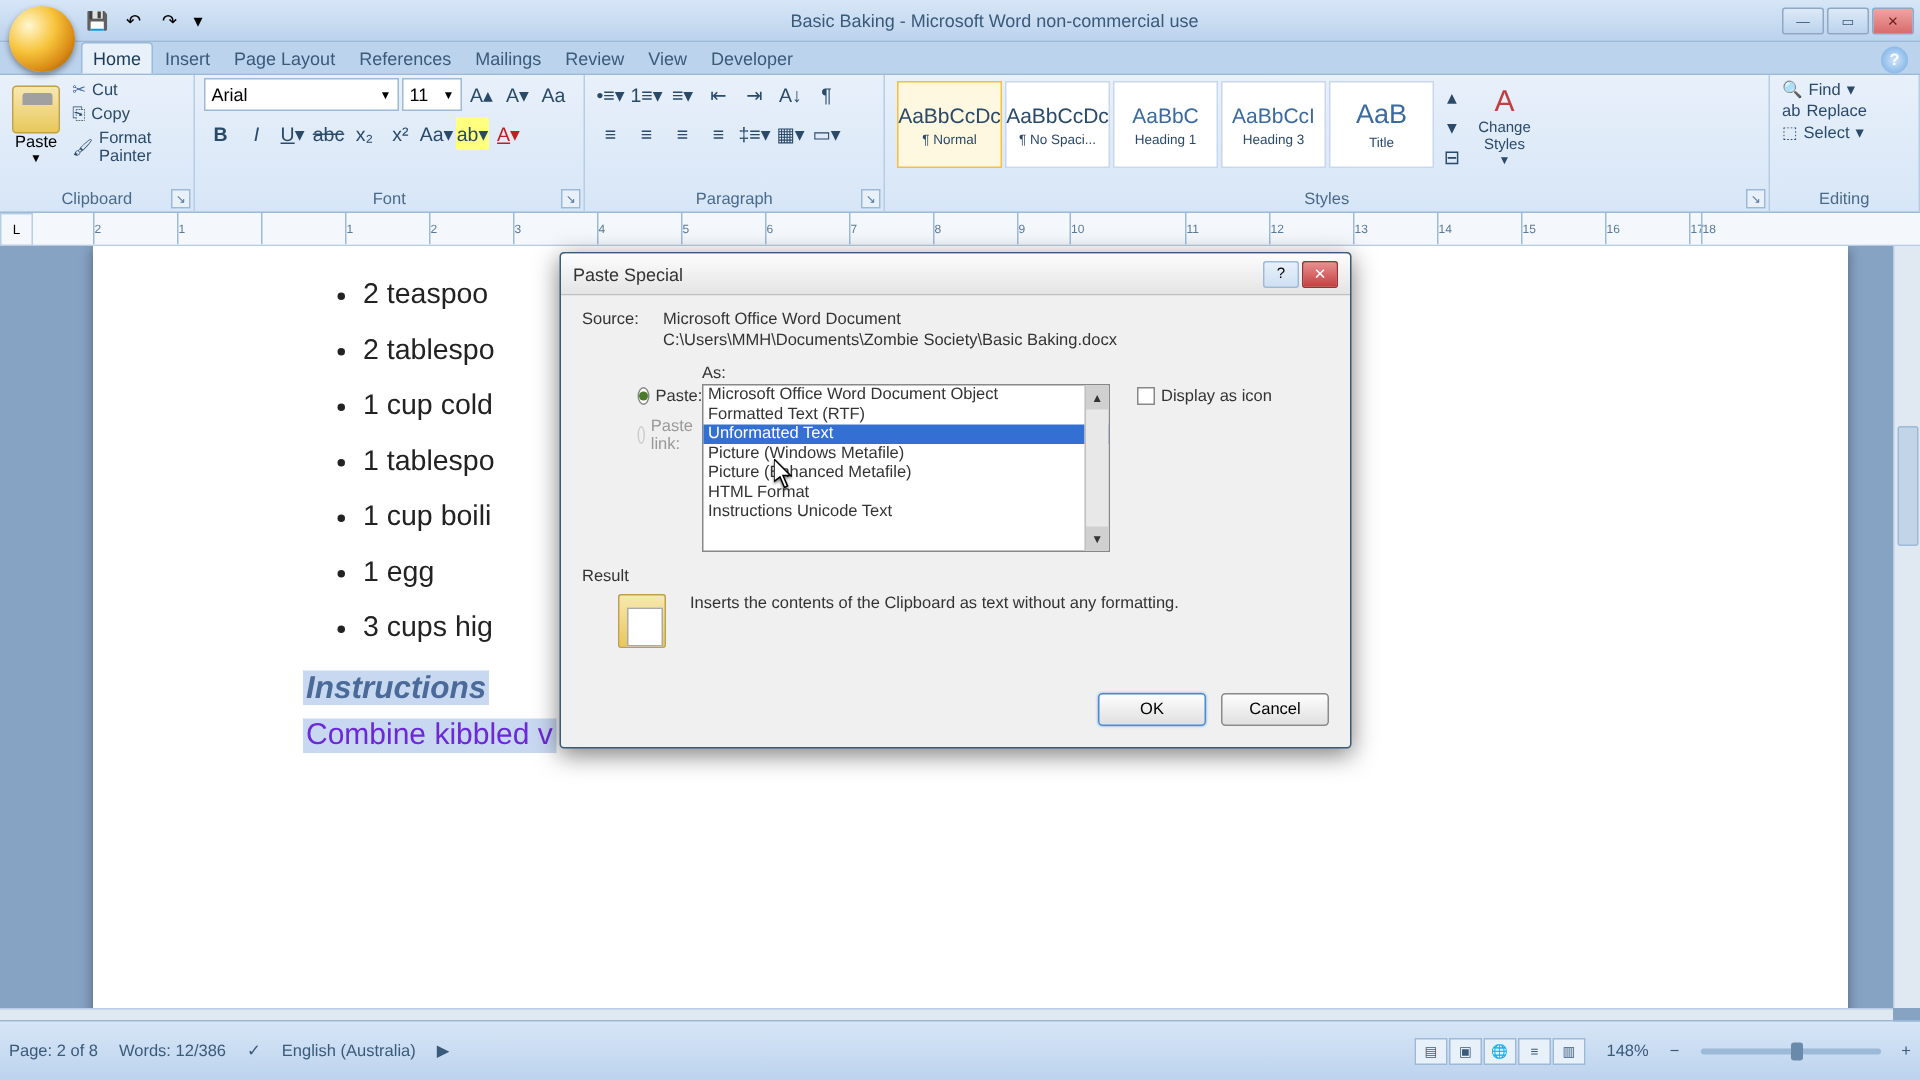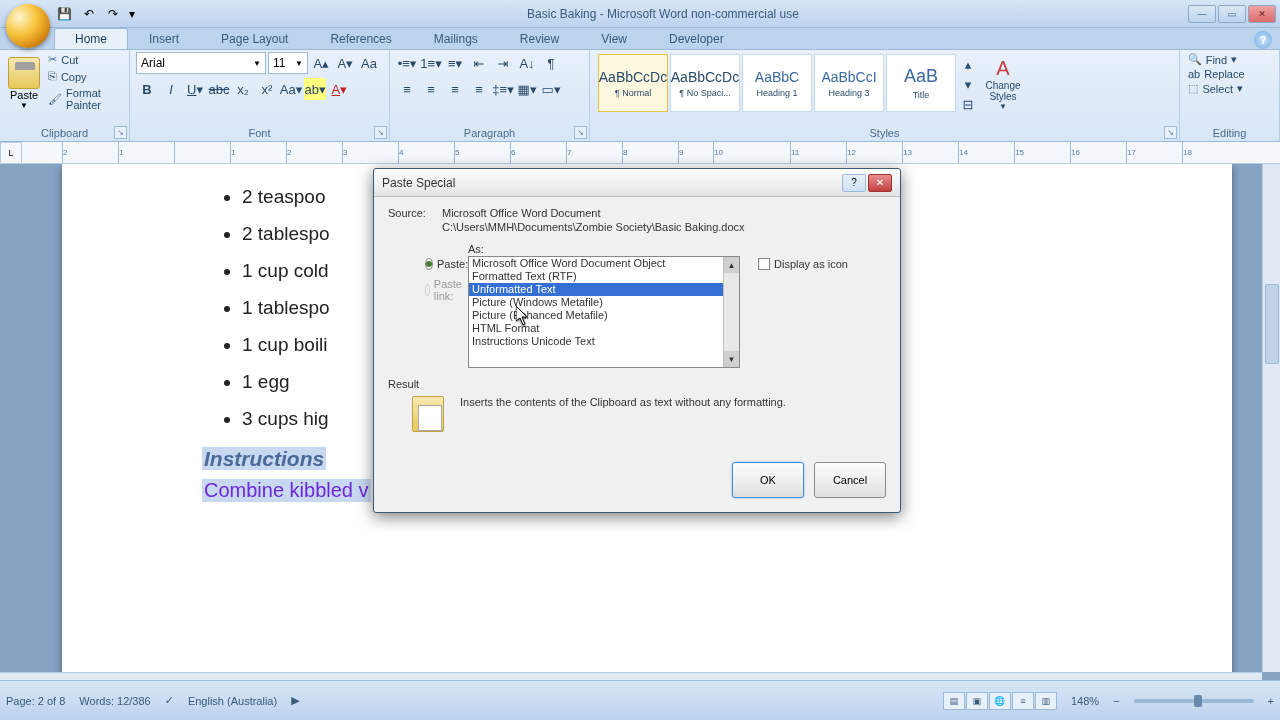--- a/index.html
+++ b/index.html
@@ -10,21 +10,21 @@
 .orb { width: 44px; height: 44px; border-radius: 50%; background: radial-gradient(circle at 30% 30%, #fff7d0, #f7c43c 40%, #d98a15 70%, #7a4902); margin: 2px 0 0 4px; position: absolute; top: 2px; left: 2px; z-index: 5; box-shadow: 0 2px 4px rgba(0,0,0,0.4); }
 .qat { margin-left: 54px; display: flex; gap: 2px; align-items: center; height: 100%; }
 .qat-btn { width: 22px; height: 22px; border-radius: 3px; display: flex; align-items: center; justify-content: center; font-size: 12px; }
 .title-text { flex: 1; text-align: center; color: #3a5a7a; font-size: 12px; }
 .win-controls { display: flex; gap: 2px; margin-right: 4px; }
 .win-btn { width: 28px; height: 18px; background: linear-gradient(#dce9f7,#bcd3ed); border: 1px solid #8fa8c4; border-radius: 2px; display: flex; align-items: center; justify-content: center; font-size: 9px; color: #3a5a7a; }
 .win-btn.close { background: linear-gradient(#f0a3a3,#d86c6c); color: #6b1f1f; }
 
 
 .ribbon-tabs { height: 22px; display: flex; align-items: flex-end; padding-left: 54px; background: linear-gradient(#bcd3ed,#bcd3ed); border-bottom: 1px solid #9db9d8; }
-.ribbon-tab { padding: 3px 20px; font-size: 12px; color: #3a5a7a; border: 1px solid transparent; border-bottom: none; border-radius: 3px 3px 0 0; }
+.ribbon-tab { padding: 3px 7px; font-size: 12px; color: #3a5a7a; border: 1px solid transparent; border-bottom: none; border-radius: 3px 3px 0 0; }
 .ribbon-tab.active { background: #e8f0fa; border-color: #9db9d8; color: #1a3a5a; }
 .ribbon-help { margin-left: auto; margin-right: 8px; width: 18px; height: 18px; border-radius: 50%; background: radial-gradient(#cfe4fb,#6fa8e0); color: #fff; display: flex; align-items: center; justify-content: center; font-weight: bold; }
 
 
 .ribbon { height: 92px; background: linear-gradient(#e8f0fa,#d7e6f7); border-bottom: 1px solid #9db9d8; display: flex; }
 .group { border-right: 1px solid #b8cde4; padding: 2px 6px 0 6px; display: flex; flex-direction: column; position: relative; }
 .group-label { text-align: center; font-size: 11px; color: #4a6a8a; margin-top: auto; padding: 2px 0; }
 .group-launcher { position: absolute; right: 2px; bottom: 2px; width: 13px; height: 13px; border: 1px solid #9db9d8; font-size: 8px; display: flex; align-items: center; justify-content: center; color: #5a7a9a; background: #e8f0fa; }
 
 .clipboard-group { width: 130px; }
@@ -97,21 +97,21 @@
 .listbox .item.selected { background:#3470d4; color:#fff;}
 .listbox .sb { position:absolute; right:0; top:0; bottom:0; width:16px; background:#e8e8e8; border-left:1px solid #c0c0c0;}
 .listbox .sb .ar { height:16px; background:#d0d0d0; display:flex; align-items:center; justify-content:center; font-size:8px;}
 .disp-col { margin-left:12px; display:flex; align-items:flex-start; gap:4px; padding-top:2px;}
 .chk { width:12px; height:12px; border:1px solid #888; background:#fff;}
 .result-lbl { margin-top:10px;}
 .result-row { display:flex; gap:16px; align-items:flex-start; margin-top:6px; padding-left:24px;}
 .result-icon { width:32px; height:36px; background:linear-gradient(#f7e8b0,#e8c85a); border:1px solid #c0a040; border-radius:2px; position:relative;}
 .result-icon::after{content:""; position:absolute; left:5px; top:8px; width:22px; height:24px; background:#fff; border:1px solid #aaa;}
 .dlg-btns { display:flex; gap:10px; justify-content:flex-end; margin-top:30px;}
-.dlg-btn { width:72px; height:36px; border:1px solid #8a8a8a; background:linear-gradient(#fdfdfd,#e0e0e0); border-radius:3px; font-size:11px;}
+.dlg-btn { width:72px; height:22px; border:1px solid #8a8a8a; background:linear-gradient(#fdfdfd,#e0e0e0); border-radius:3px; font-size:11px;}
 .dlg-btn.default { border:1px solid #4a8ad4; box-shadow:0 0 2px #6aa0e0;}
 
 .cursor { position:absolute; left:516px; top:306px; width:14px; height:20px; z-index:100; pointer-events:none;}
 .cursor svg { filter: drop-shadow(0 1px 1px rgba(0,0,0,0.6)); }
 .scissors{color:#4a6aa0;}
 </style>
 </head>
 <body>
 
 <div class="orb"></div>
@@ -291,21 +291,21 @@
       <div class="tick" style="left: 600px;">8</div>
       <div class="tick" style="left: 656px;">9</div>
       <div class="tick" style="left: 691px;">10</div>
       <div class="tick" style="left: 768px;">11</div>
       <div class="tick" style="left: 824px;">12</div>
       <div class="tick" style="left: 880px;">13</div>
       <div class="tick" style="left: 936px;">14</div>
       <div class="tick" style="left: 992px;">15</div>
       <div class="tick" style="left: 1048px;">16</div>
       <div class="tick" style="left: 1104px;">17</div>
-      <div class="tick" style="left: 1160px; text-align: center;">18</div>
+      <div class="tick" style="left: 1112px; text-align: center;">18</div>
     </div>
 </div>
 
 <div class="workspace">
   <div class="page">
     <ul class="bullet-list" id="bullets">
         <li>2 teaspoo</li>
         <li>2 tablespo</li>
         <li>1 cup cold</li>
         <li>1 tablespo</li>

